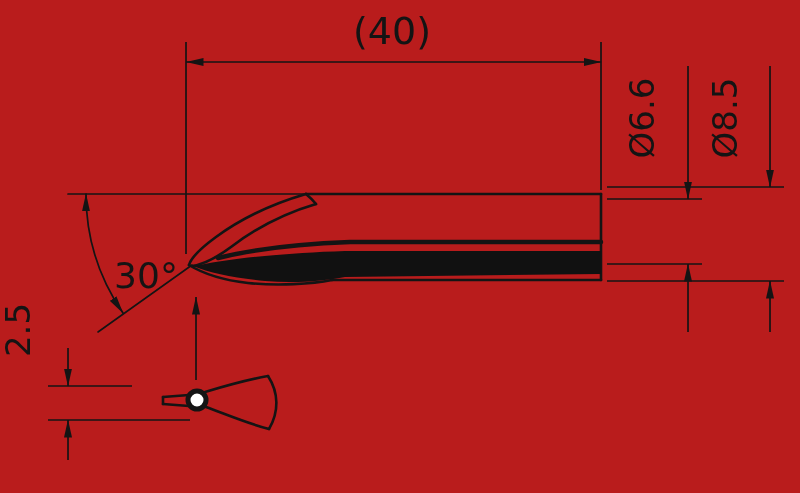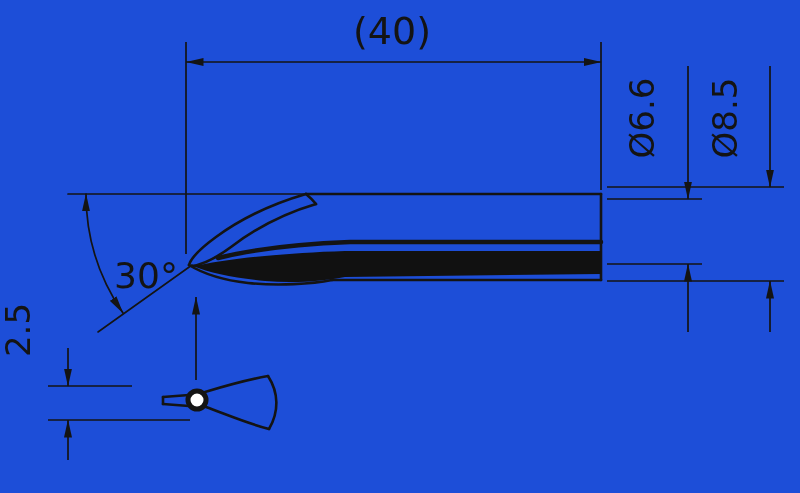--- a/index.html
+++ b/index.html
@@ -1,16 +1,16 @@
 <!DOCTYPE html>
 <html><head>
 <meta charset="utf-8">
 <style>
   html,body{margin:0;padding:0;background:#ffffff;}
-  .stage{position:relative;width:800px;height:493px;background:#1d4ed8;overflow:hidden;}
+  .stage{position:relative;width:800px;height:493px;background:#b91c1c;overflow:hidden;}
   svg{display:block;}
   text{font-family:"DejaVu Sans", sans-serif;fill:#141414;}
   .dim-text{font-size:34px;}
   .len-text{font-size:38px;}
   .ang-text{font-size:36px;}
 </style>
 </head>
 <body>
 
 <div class="stage">

